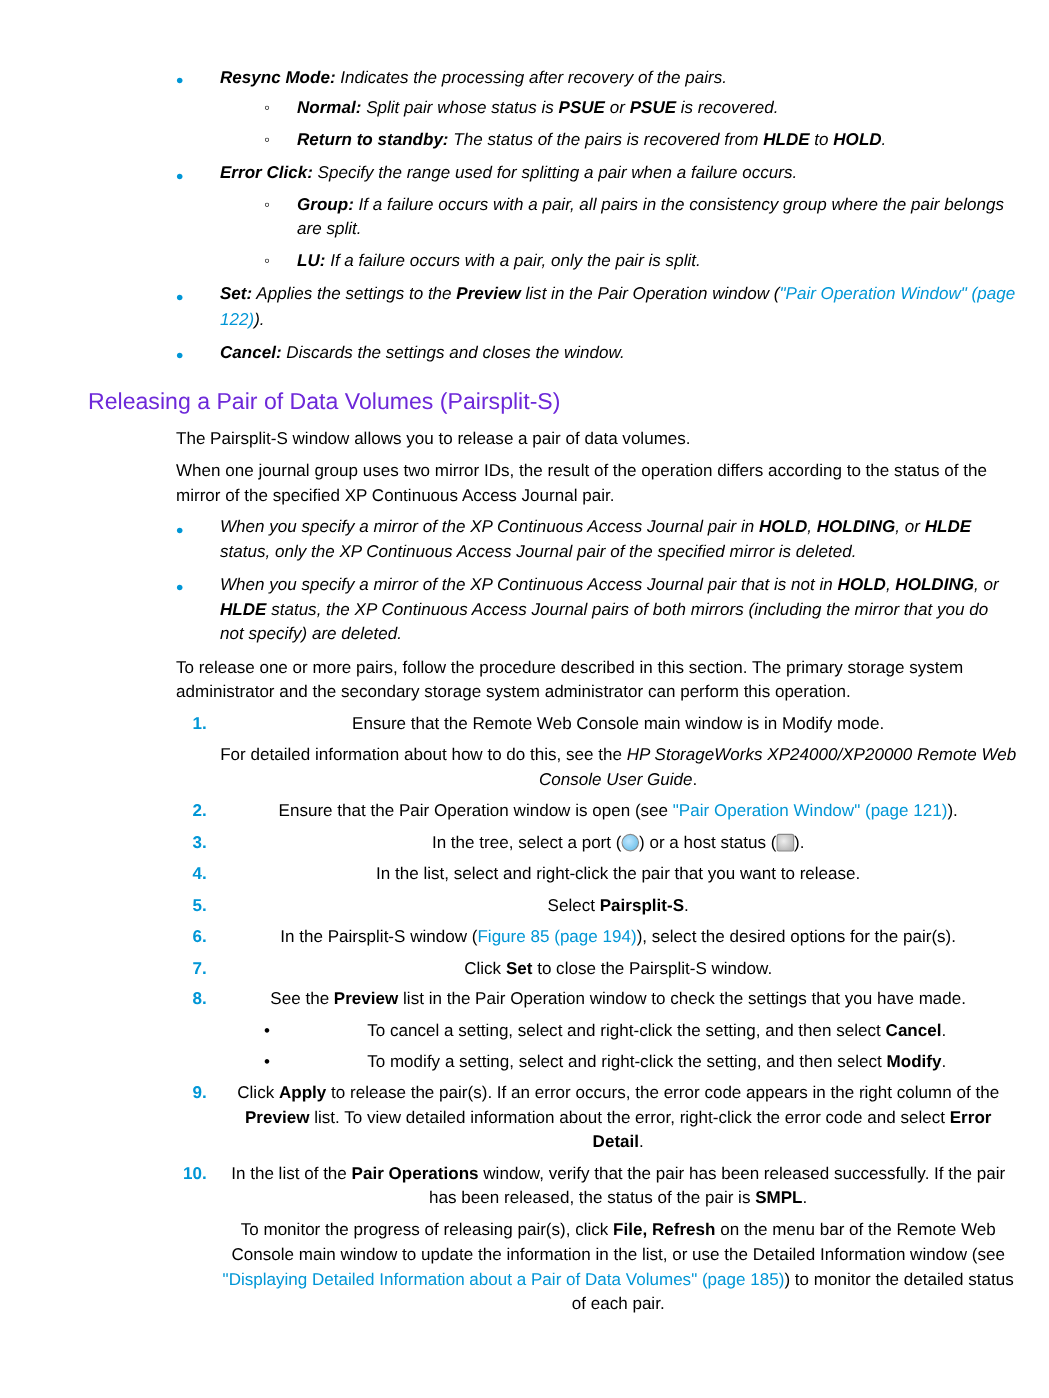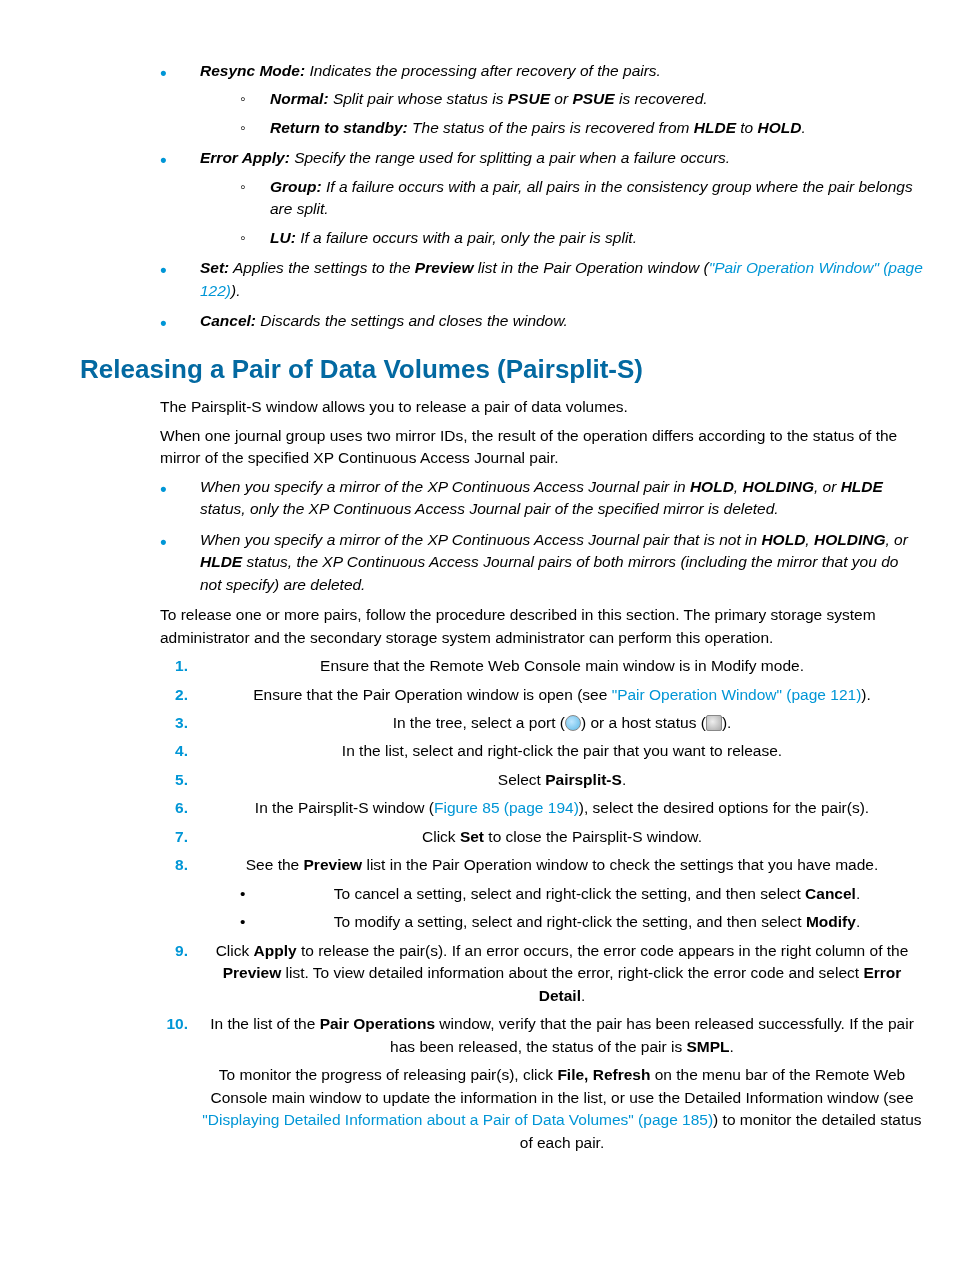--- a/index.html
+++ b/index.html
@@ -25,23 +25,23 @@
   ul.sub > li::before {
     content: "◦"; color: #000; position: absolute; left: 0;
   }
   ul.sub2 { list-style: none; padding-left: 40px; margin: 6px 0 0 0; }
   ul.sub2 > li { position: relative; margin-bottom: 6px; padding-left: 30px; }
   ul.sub2 > li::before {
     content: "•"; color: #000; position: absolute; left: 0;
   }
   h2.section {
     font-family: Arial, Helvetica, sans-serif;
-    font-weight: bold;
-    color: #0369a1;
-    font-size: 26px;
+    font-weight: normal;
+    color: #6d28d9;
+    font-size: 21px;
     margin: 18px 0 8px 0;
   }
   .para { margin: 6px 0 6px 80px; }
   ol.steps { list-style: none; padding-left: 80px; margin: 4px 0 0 0; counter-reset: step; }
   ol.steps > li {
     position: relative; margin-bottom: 6px; padding-left: 40px;
     counter-increment: step;
     text-align: center;
   }
   ol.steps > li::before {
@@ -72,21 +72,21 @@
       <ul class="sub">
         <li>
           <b>Normal:</b><span> Split pair whose status is </span><b>PSUE</b><span> or </span><b>PSUE</b><span> is recovered.</span>
         </li>
         <li>
           <b>Return to standby:</b><span> The status of the pairs is recovered from </span><b>HLDE</b><span> to </span><b>HOLD</b><span>.</span>
         </li>
       </ul>
     </li>
     <li>
-      <b>Error Apply:</b><span> Specify the range used for splitting a pair when a failure occurs.</span>
+      <b>Error Click:</b><span> Specify the range used for splitting a pair when a failure occurs.</span>
       <ul class="sub">
         <li><b>Group:</b><span> If a failure occurs with a pair, all pairs in the consistency group where the pair belongs are split.</span></li>
         <li><b>LU:</b><span> If a failure occurs with a pair, only the pair is split.</span></li>
       </ul>
     </li>
     <li>
       <b>Set:</b><span> Applies the settings to the </span><b>Preview</b><span> list in the Pair Operation window (</span><span class="link">"Pair Operation Window" (page 122)</span><span>).</span>
     </li>
     <li>
       <b>Cancel:</b><span> Discards the settings and closes the window.</span>
@@ -105,20 +105,23 @@
     <li>
       <span>When you specify a mirror of the XP Continuous Access Journal pair that is not in </span><b>HOLD</b><span>, </span><b>HOLDING</b><span>, or </span><b>HLDE</b><span> status, the XP Continuous Access Journal pairs of both mirrors (including the mirror that you do not specify) are deleted.</span>
     </li>
   </ul>
 
   <div class="para">To release one or more pairs, follow the procedure described in this section. The primary storage system administrator and the secondary storage system administrator can perform this operation.</div>
 
   <ol class="steps">
     <li>
       <span>Ensure that the Remote Web Console main window is in Modify mode.</span>
+      <div style="margin-top:6px">
+        <span>For detailed information about how to do this, see the </span><i>HP StorageWorks XP24000/XP20000 Remote Web Console User Guide</i><span>.</span>
+      </div>
     </li>
     <li>
       <span>Ensure that the Pair Operation window is open (see </span><span class="link">"Pair Operation Window" (page 121)</span><span>).</span>
     </li>
     <li>
       <span>In the tree, select a port (</span><span class="icon blue"></span><span>) or a host status (</span><span class="icon gray"></span><span>).</span>
     </li>
     <li><span>In the list, select and right-click the pair that you want to release.</span></li>
     <li><span>Select </span><b>Pairsplit-S</b><span>.</span></li>
     <li><span>In the Pairsplit-S window (</span><span class="link">Figure 85 (page 194)</span><span>), select the desired options for the pair(s).</span></li>

